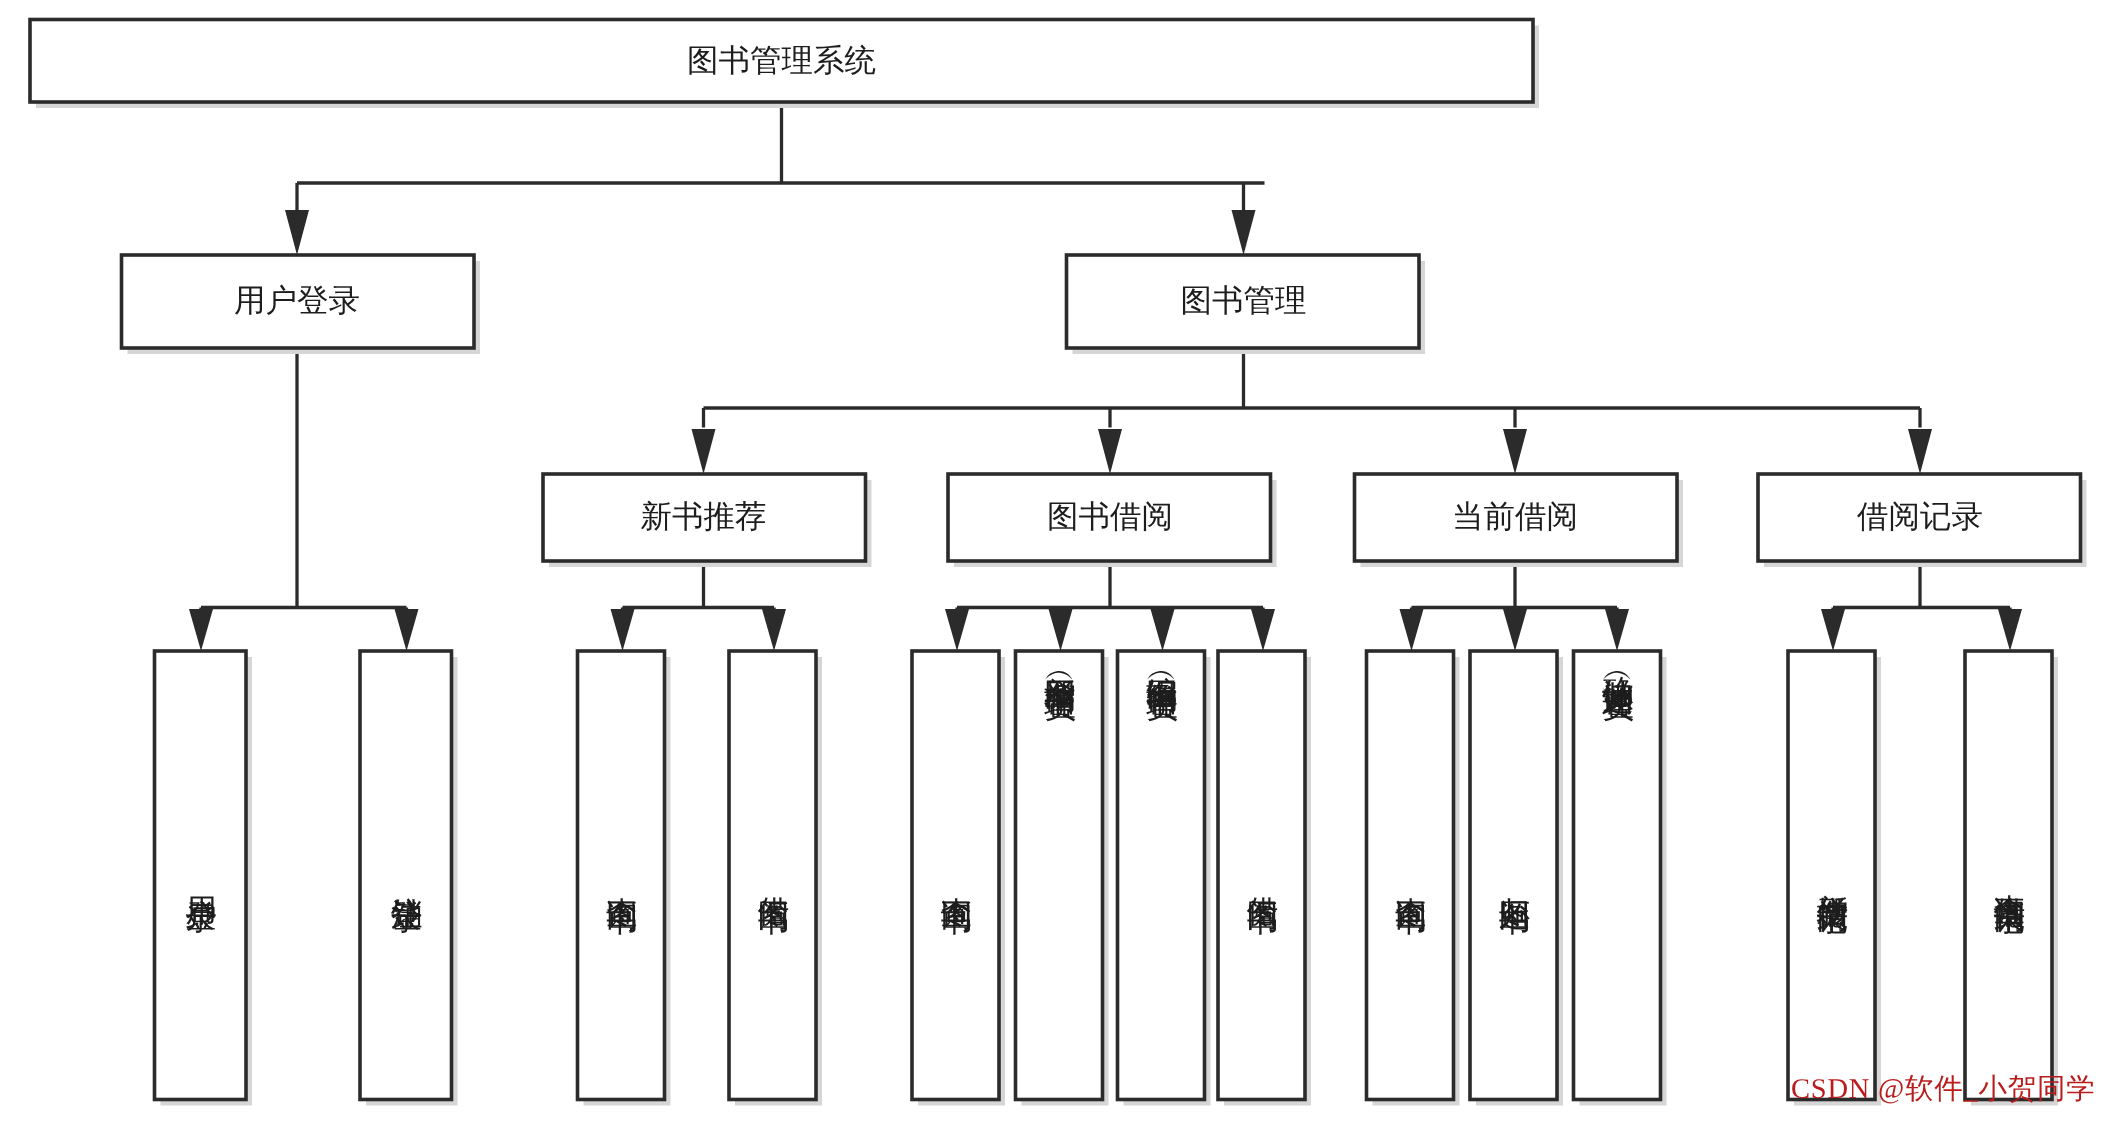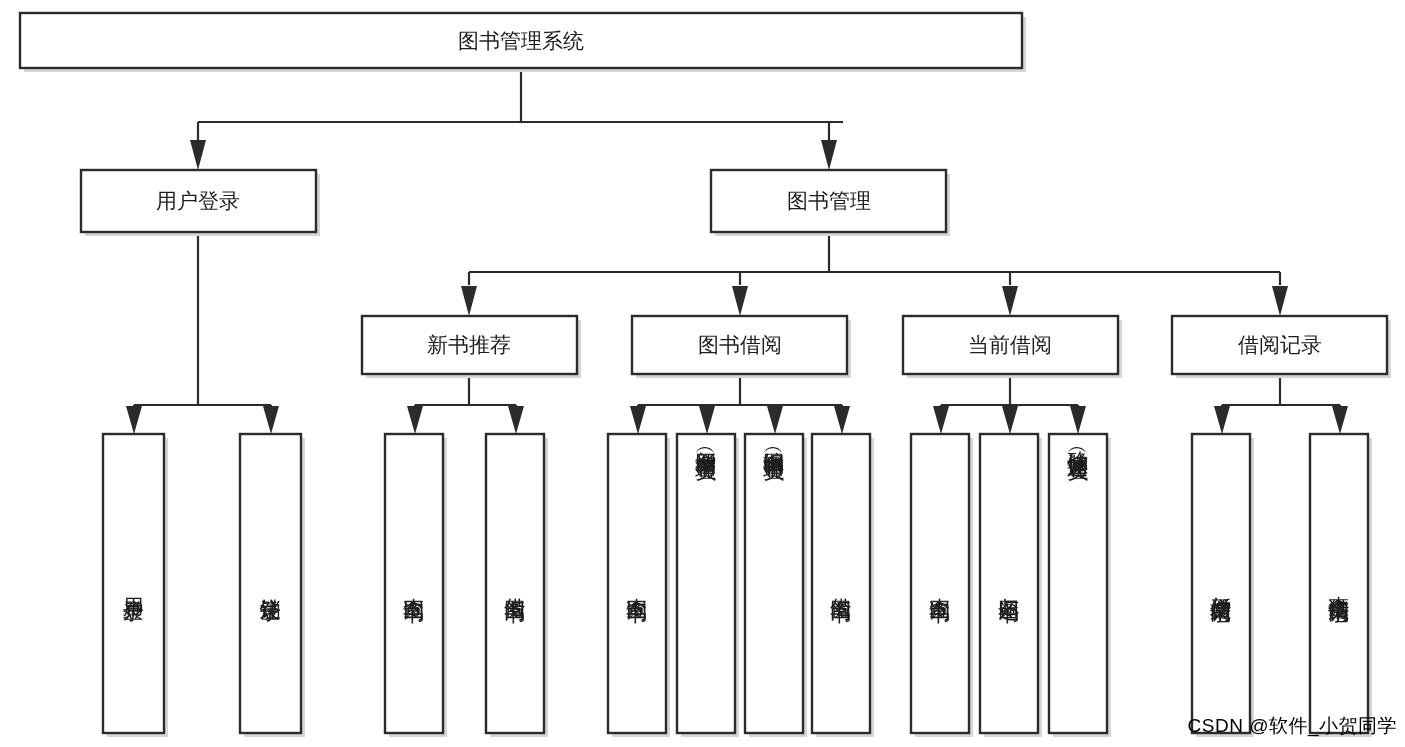--- a/index.html
+++ b/index.html
@@ -58,23 +58,23 @@
     font-size: 21px;
     line-height: 1.02;
     letter-spacing: 1.5px;
     color: #1d1d1d;
     white-space: nowrap;
   }
   .watermark {
     position: absolute;
     right: 8px;
     bottom: 8px;
-    font-family: Liberation Sans, sans-serif;
+    font-family: Liberation Serif, serif;
     font-size: 19px;
-    color: #000000;
+    color: #b91c1c;
     letter-spacing: 0.5px;
     white-space: nowrap;
   }
 </style>
 </head>
 <body>
 
 <svg id="diagram" viewBox="0 0 1405 747">
   <defs></defs>
 

